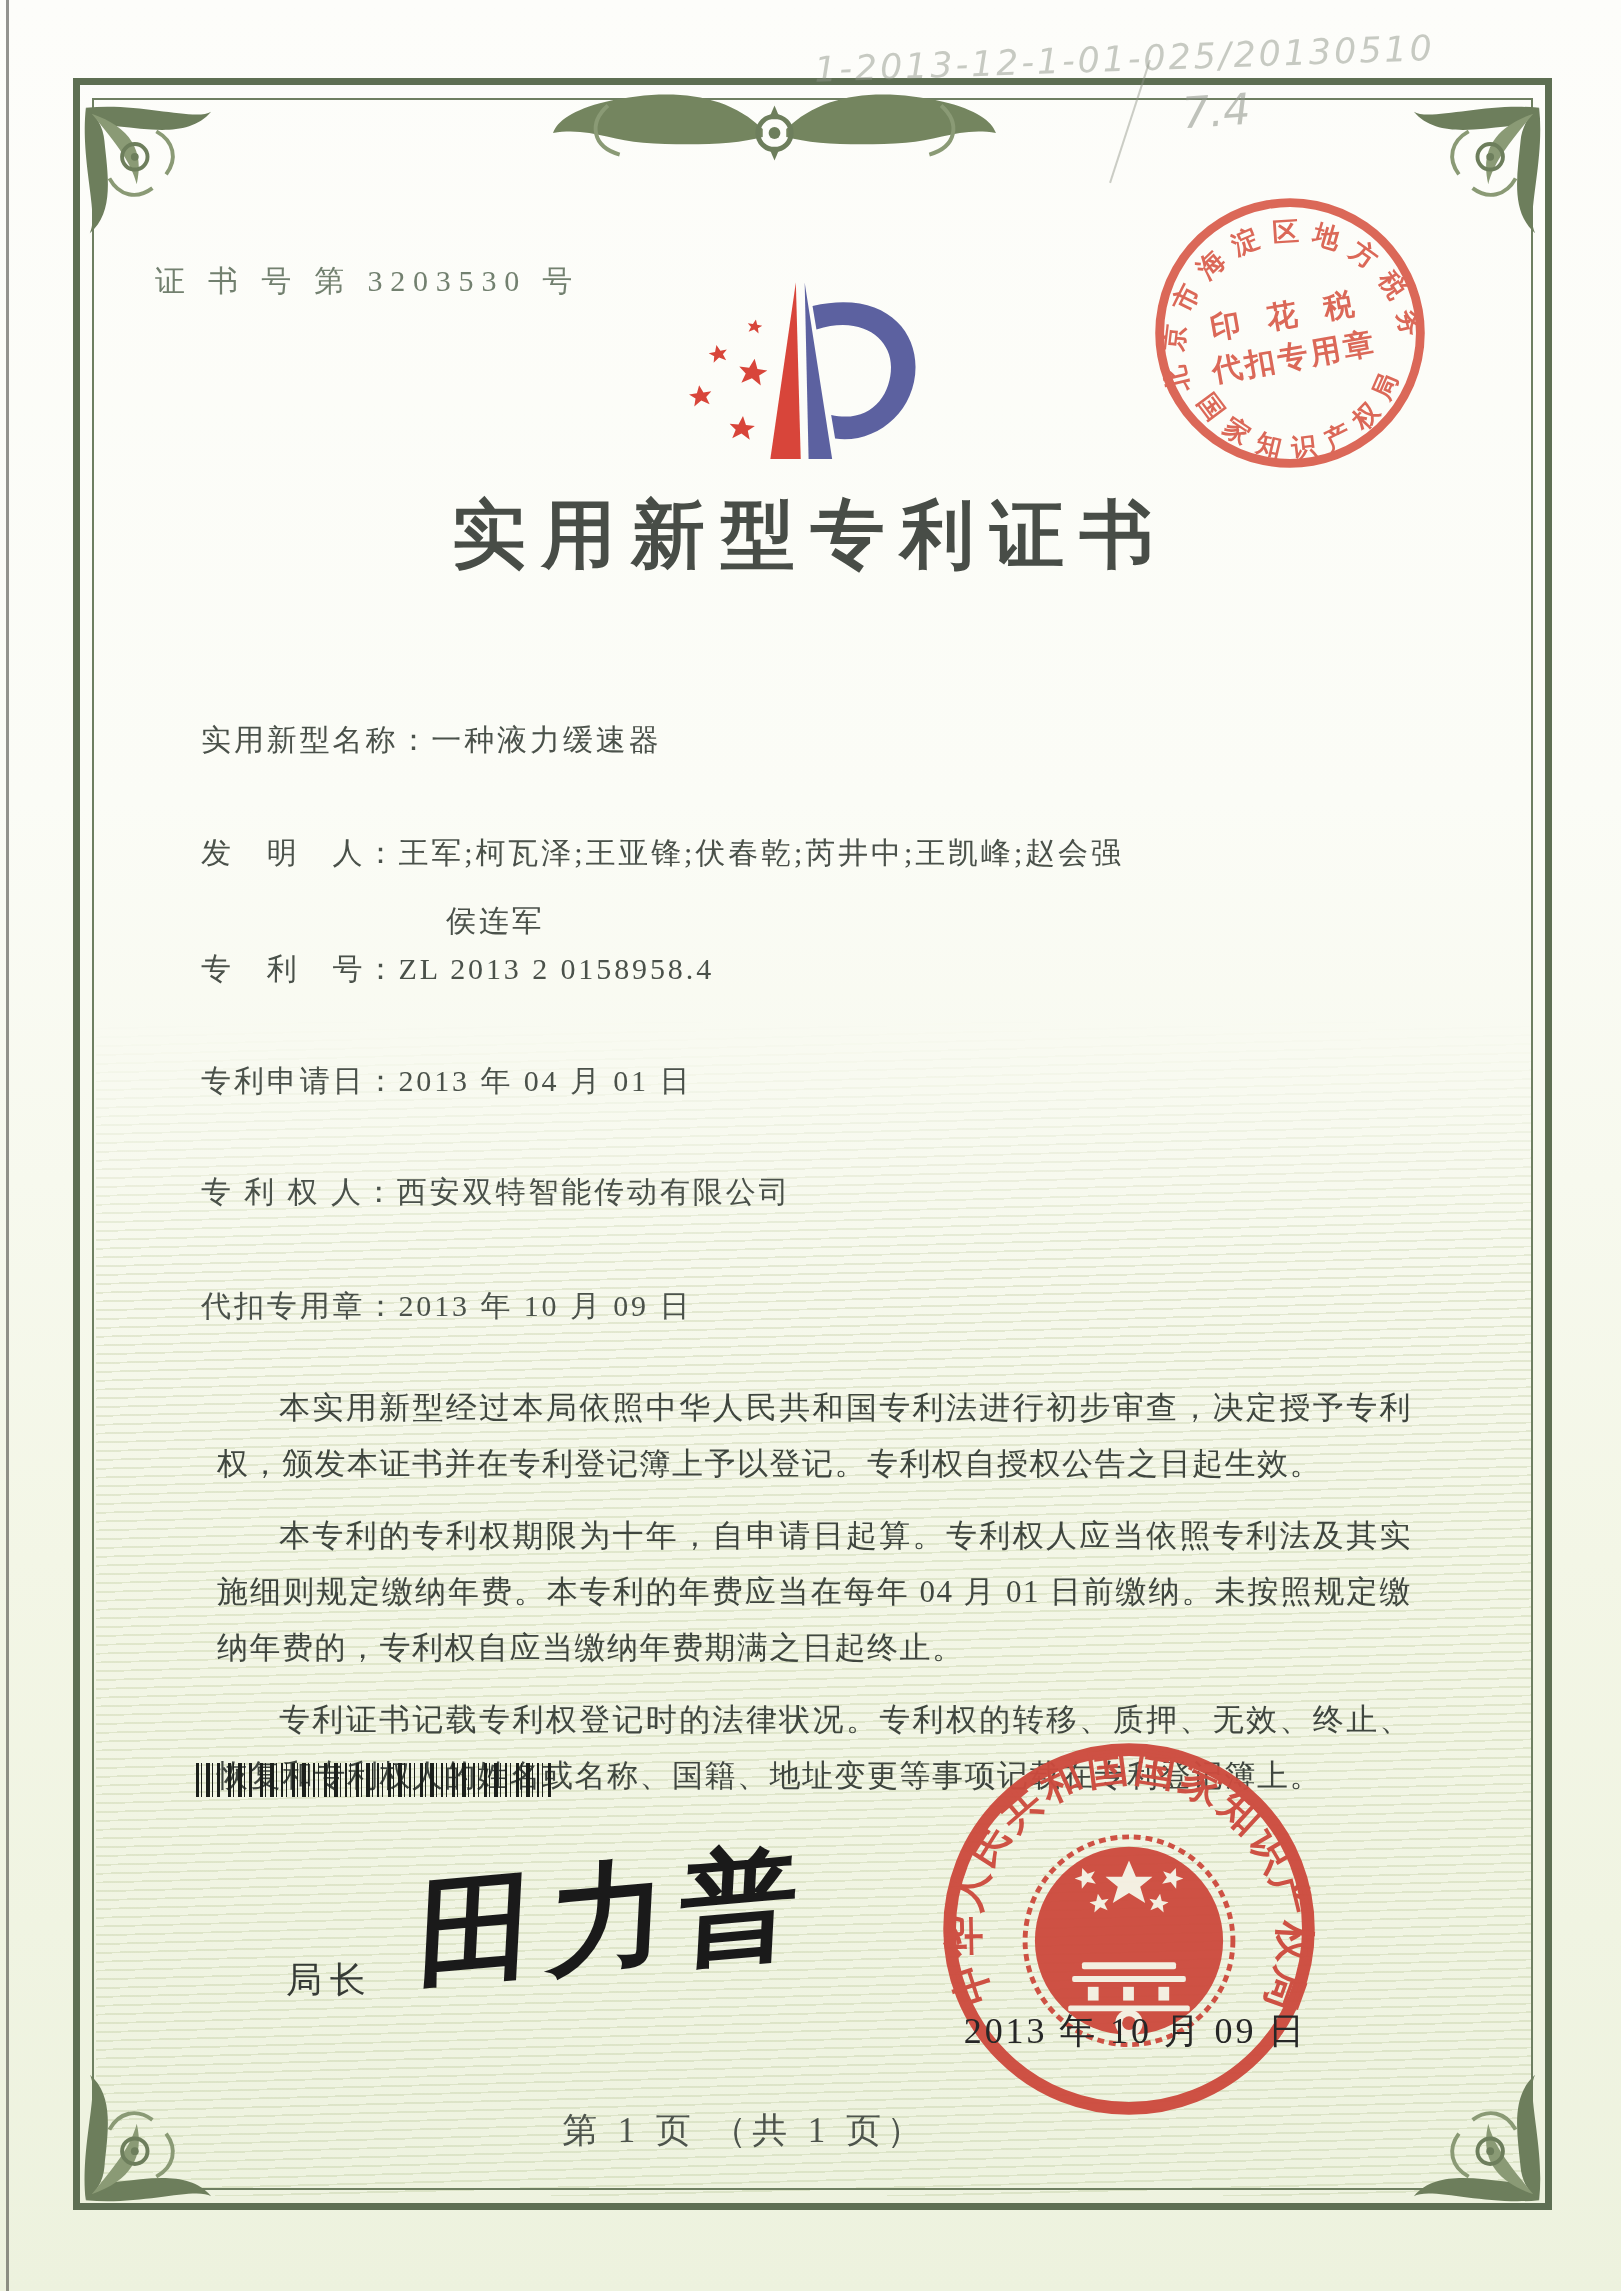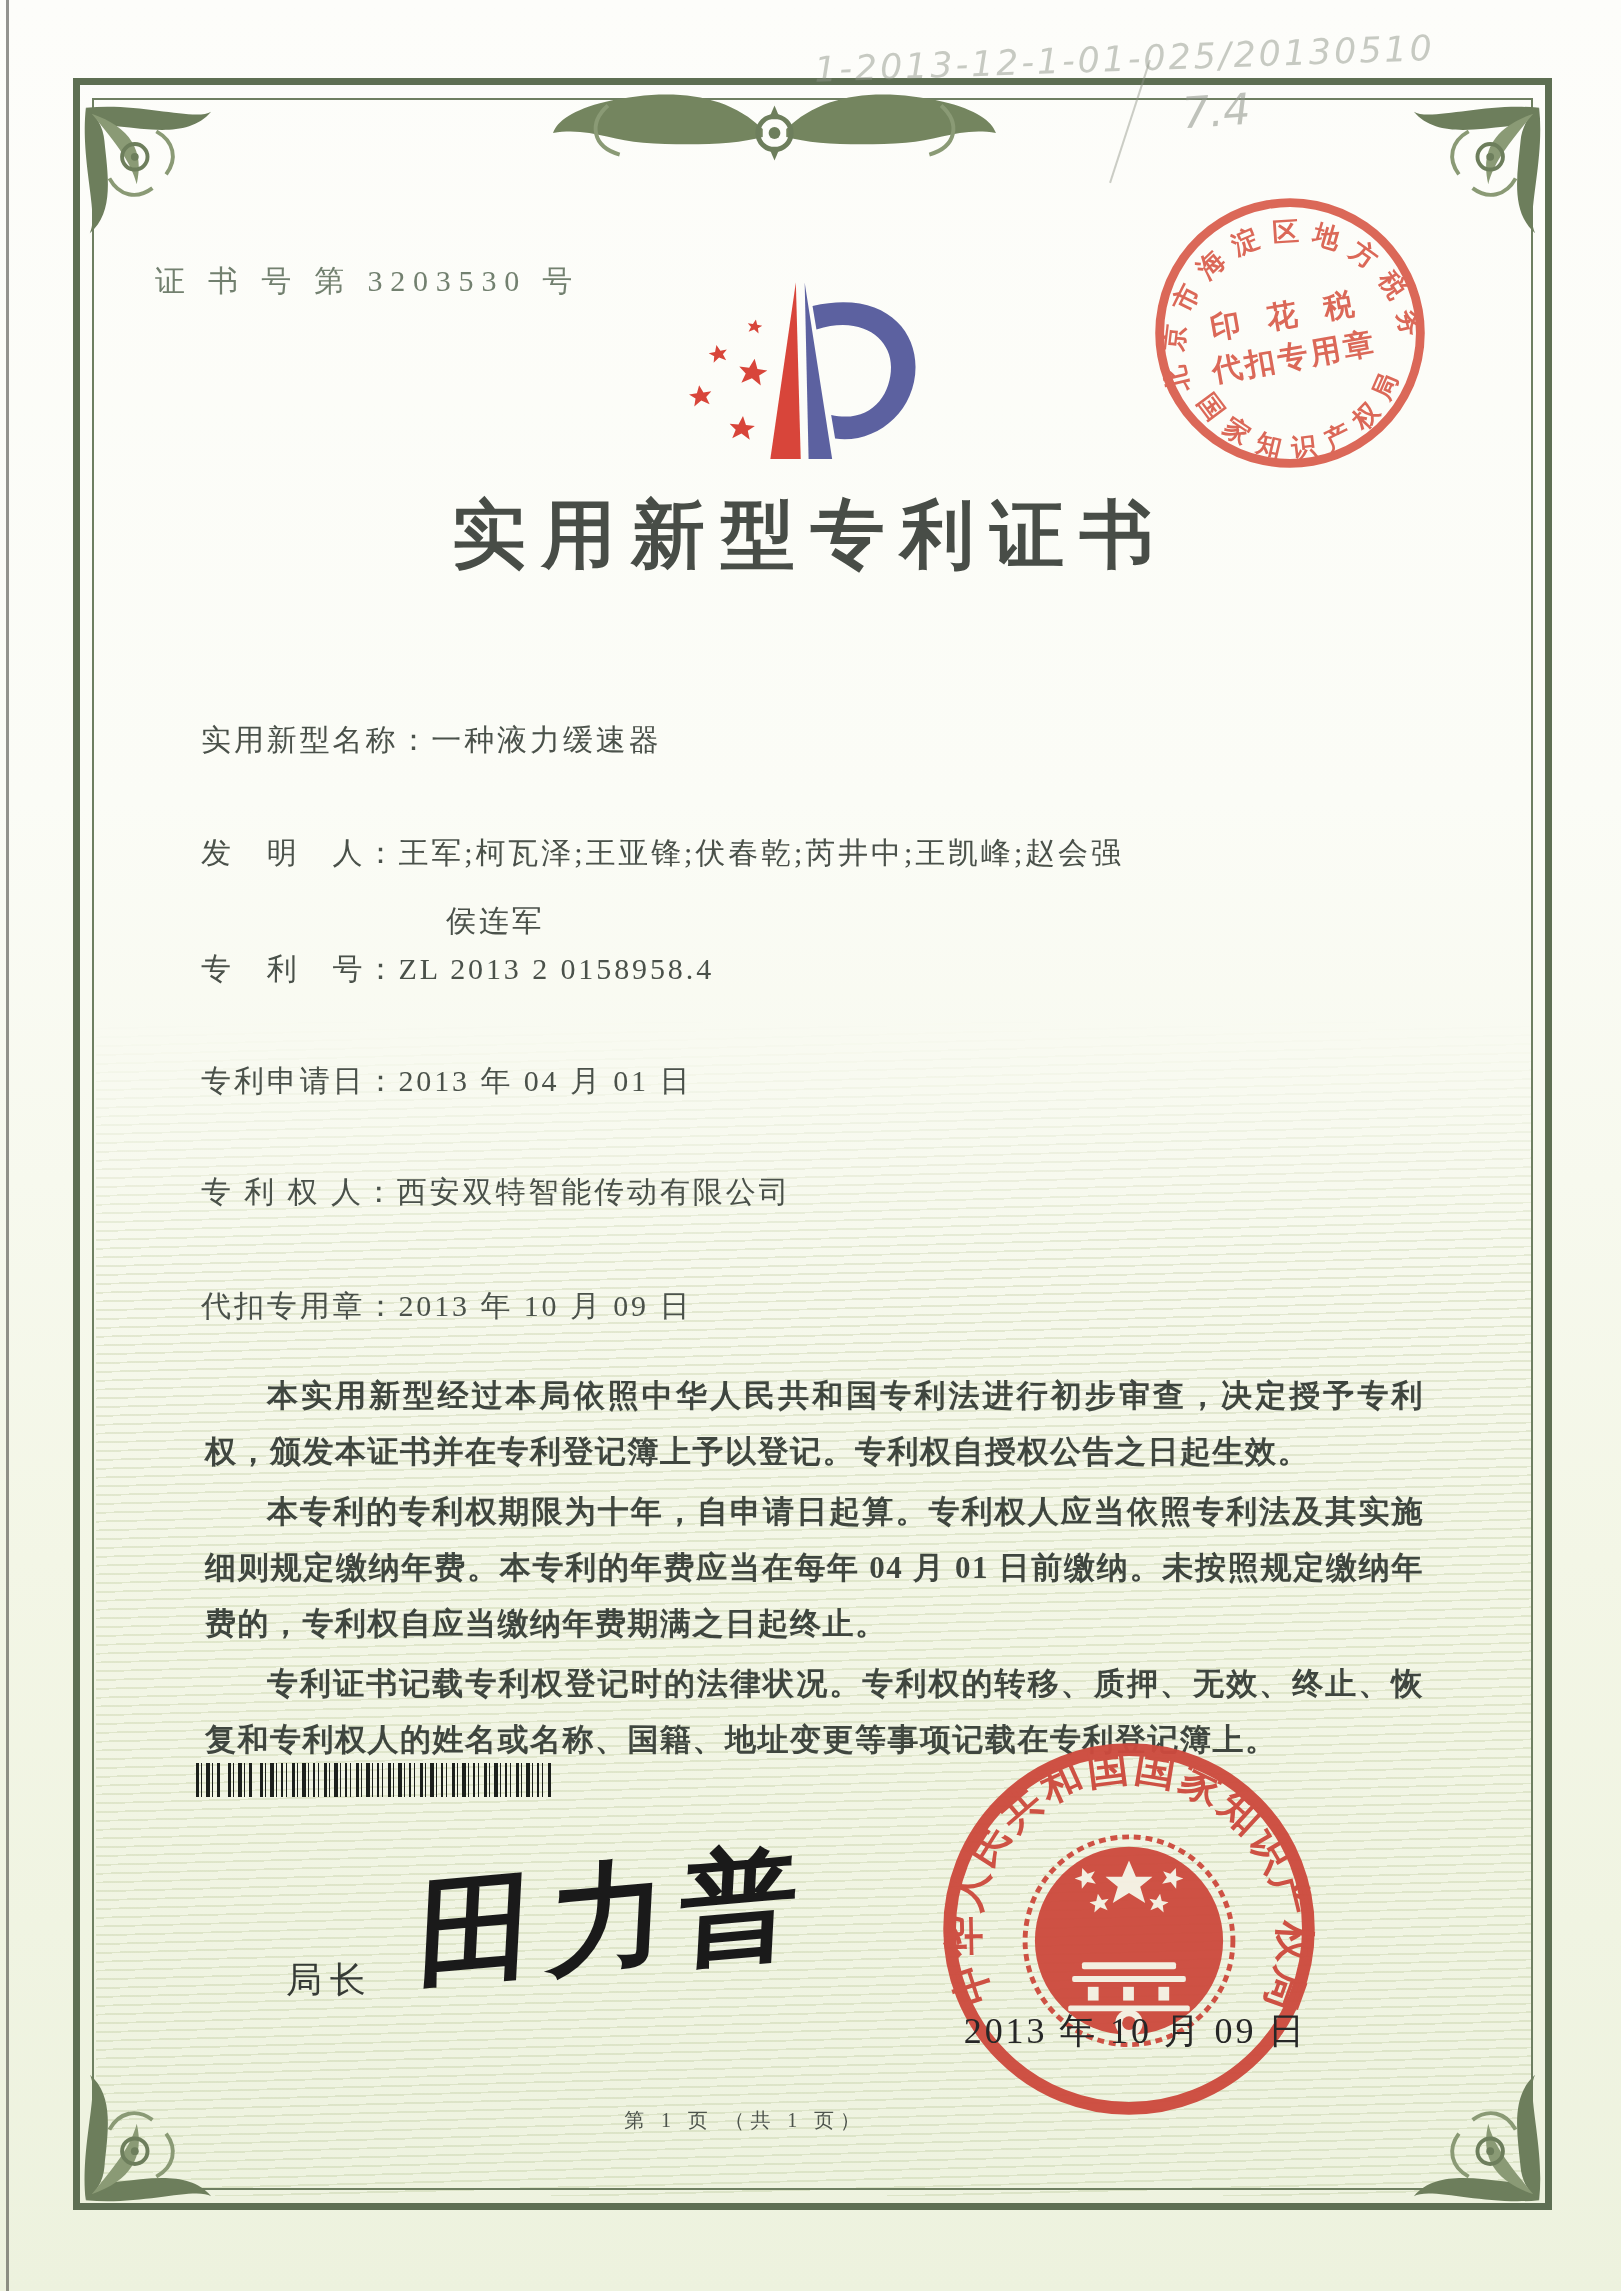--- a/index.html
+++ b/index.html
@@ -43,40 +43,40 @@
   .title{position:absolute;left:0;right:0;top:486px;text-align:center;font-size:74px;font-weight:600;
          letter-spacing:15.7px;color:#484d47;z-index:4;}
 
   .field{position:absolute;left:201px;right:157px;font-size:30px;letter-spacing:2.9px;color:#4a514a;z-index:4;}
   .f-name{top:708px;margin-top:12px;} .f-inv{top:833px;} .f-patno{top:949px;}
   .f-filing{top:1061px;} .f-patentee{top:1172px;} .f-grant{top:1286px;}
   .inv-line2{margin-left:245px;margin-top:27px;}
 
   .body-text{position:absolute;left:201px;width:1227px;top:1364px;font-size:31px;line-height:56px;
              letter-spacing:1.5px;text-align:justify;color:#3f463f;z-index:4;}
-  .body-text p{margin:4px;text-indent:2em;font-weight:bold;}
+  .body-text p{margin:16px;text-indent:2em;}
 
   .barcode{position:absolute;left:196px;top:1763px;width:355px;height:34px;z-index:4;
     background:repeating-linear-gradient(90deg,
       #1c201c 0 2.9px,transparent 2.9px 4.9px,
       #1c201c 4.9px 5.9px,transparent 5.9px 9.8px,
       #1c201c 9.8px 13.7px,transparent 13.7px 15.7px,
       #1c201c 15.7px 16.7px,transparent 16.7px 20.6px,
       #1c201c 20.6px 23.5px,transparent 23.5px 26.5px,
       #1c201c 26.5px 27.4px,transparent 27.4px 32px);}
 
   .director{position:absolute;left:286px;top:1956px;font-size:36px;letter-spacing:7.8px;color:#363b36;z-index:4;}
   .signature{position:absolute;left:417px;top:1860px;font-size:118px;font-weight:600;color:#1a1a1a;
              transform:rotate(-5deg) skewX(-8deg);letter-spacing:13.7px;z-index:5;line-height:1;}
 
   .office-seal{position:absolute;left:931px;top:1731px;width:396px;height:396px;z-index:4;opacity:.96;}
   .seal-date{position:absolute;left:959px;top:2007px;width:353px;text-align:center;font-size:36px;
              letter-spacing:2.9px;color:#262727;z-index:6;}
 
-  .footer{position:absolute;left:510px;top:2107px;width:470px;text-align:center;font-size:20px;
+  .footer{position:absolute;left:510px;top:2107px;width:470px;text-align:center;font-size:35px;
           letter-spacing:5.9px;color:#4d544c;z-index:4;}
 
   svg text{font-family:"Liberation Serif","DejaVu Serif",serif;}
 </style>
 </head>
 <body>
 
 <div class="page">
 
   <div class="scan-edge"></div>

